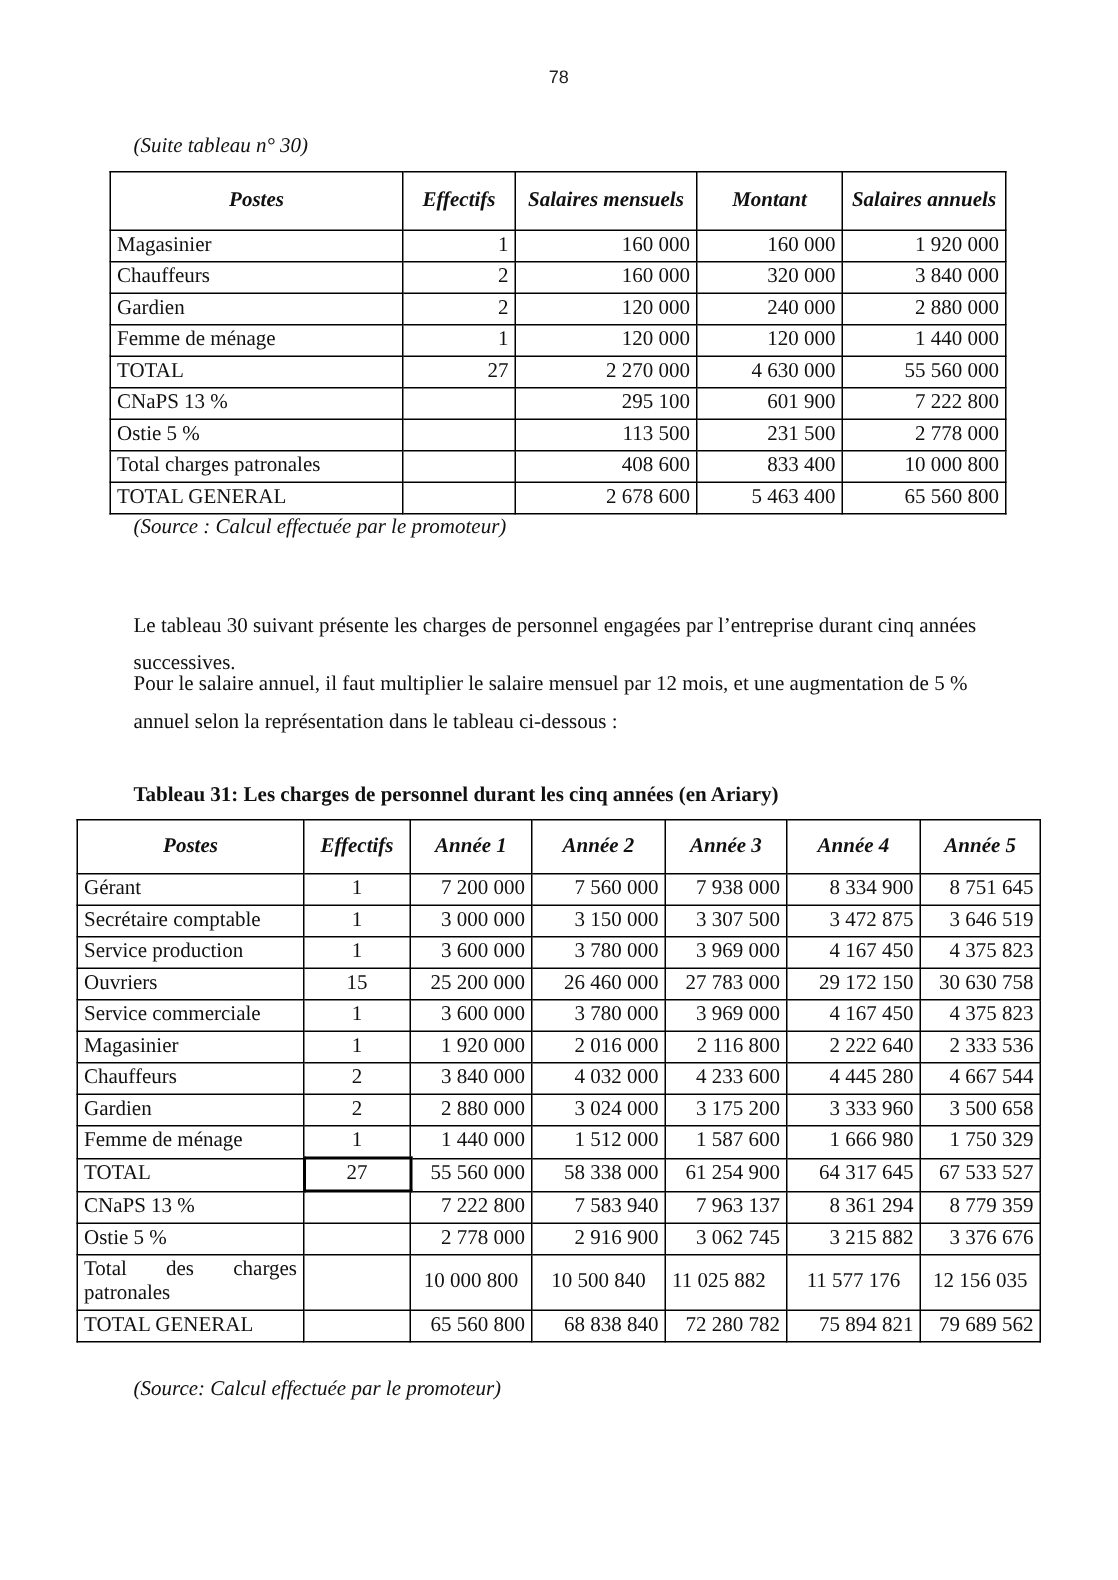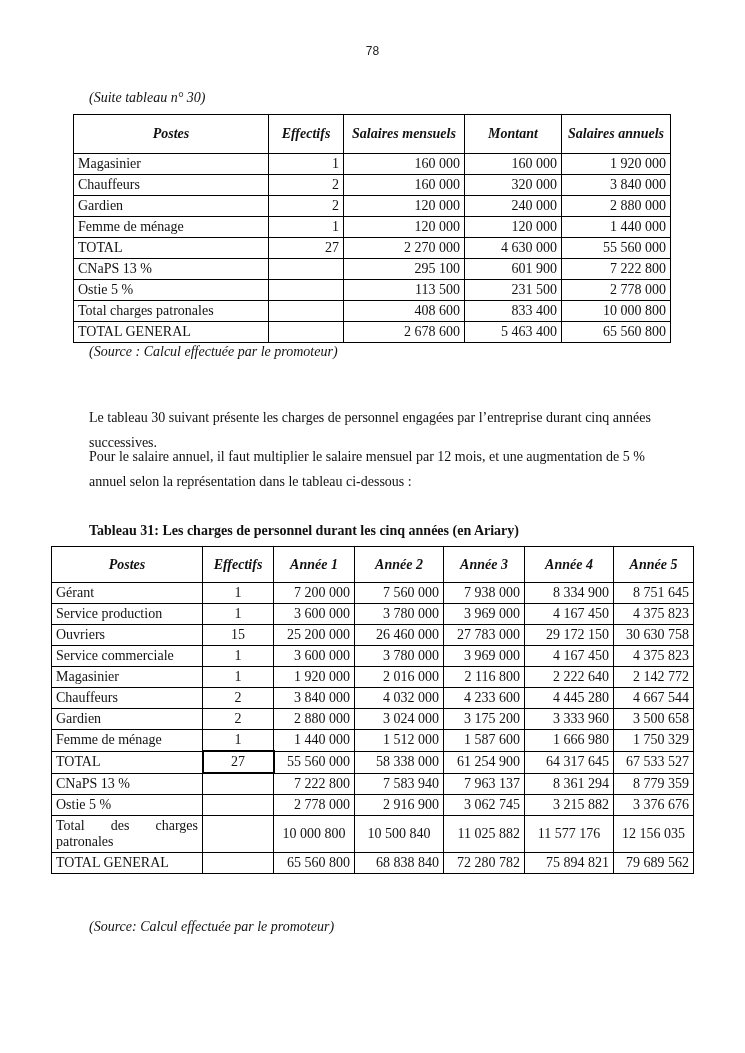--- a/index.html
+++ b/index.html
@@ -140,20 +140,29 @@
       <tr>
         <td>Gérant</td>
         <td class="ctr">1</td>
         <td class="num">7 200 000</td>
         <td class="num">7 560 000</td>
         <td class="num">7 938 000</td>
         <td class="num">8 334 900</td>
         <td class="num">8 751 645</td>
       </tr>
       <tr>
+        <td>Secrétaire comptable</td>
+        <td class="ctr">1</td>
+        <td class="num">3 000 000</td>
+        <td class="num">3 150 000</td>
+        <td class="num">3 307 500</td>
+        <td class="num">3 472 875</td>
+        <td class="num">3 646 519</td>
+      </tr>
+      <tr>
         <td>Service production</td>
         <td class="ctr">1</td>
         <td class="num">3 600 000</td>
         <td class="num">3 780 000</td>
         <td class="num">3 969 000</td>
         <td class="num">4 167 450</td>
         <td class="num">4 375 823</td>
       </tr>
       <tr>
         <td>Ouvriers</td>
@@ -173,21 +182,21 @@
         <td class="num">4 167 450</td>
         <td class="num">4 375 823</td>
       </tr>
       <tr>
         <td>Magasinier</td>
         <td class="ctr">1</td>
         <td class="num">1 920 000</td>
         <td class="num">2 016 000</td>
         <td class="num">2 116 800</td>
         <td class="num">2 222 640</td>
-        <td class="num">2 142 772</td>
+        <td class="num">2 333 536</td>
       </tr>
       <tr>
         <td>Chauffeurs</td>
         <td class="ctr">2</td>
         <td class="num">3 840 000</td>
         <td class="num">4 032 000</td>
         <td class="num">4 233 600</td>
         <td class="num">4 445 280</td>
         <td class="num">4 667 544</td>
       </tr>
@@ -236,21 +245,21 @@
         <td class="num">3 215 882</td>
         <td class="num">3 376 676</td>
       </tr>
       <tr>
         <td class="tall">
           <span style="display: block; text-align: justify;">Total des charges patronales</span>
         </td>
         <td class="ctr tall"></td>
         <td class="num tall" style="text-align: center;">10 000 800</td>
         <td class="num tall" style="text-align: center;">10 500 840</td>
-        <td class="num tall" style="text-align: right;">11 025 882</td>
+        <td class="num tall" style="text-align: left;">11 025 882</td>
         <td class="num tall" style="text-align: center;">11 577 176</td>
         <td class="num tall" style="text-align: center;">12 156 035</td>
       </tr>
       <tr>
         <td>TOTAL GENERAL</td>
         <td class="ctr"></td>
         <td class="num bold">65 560 800</td>
         <td class="num bold">68 838 840</td>
         <td class="num bold">72 280 782</td>
         <td class="num bold">75 894 821</td>

